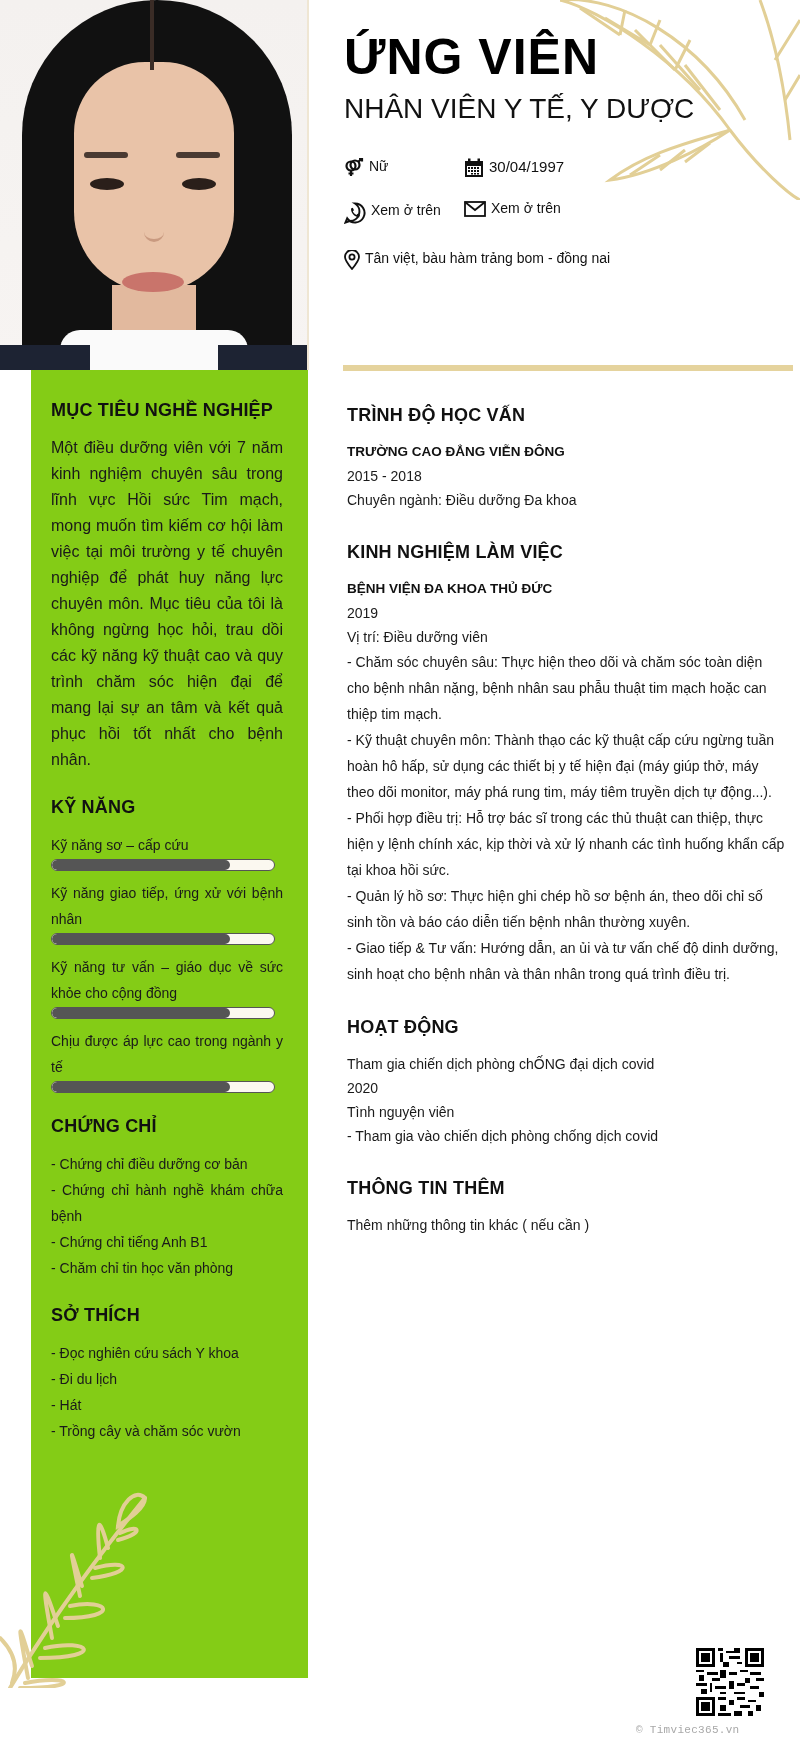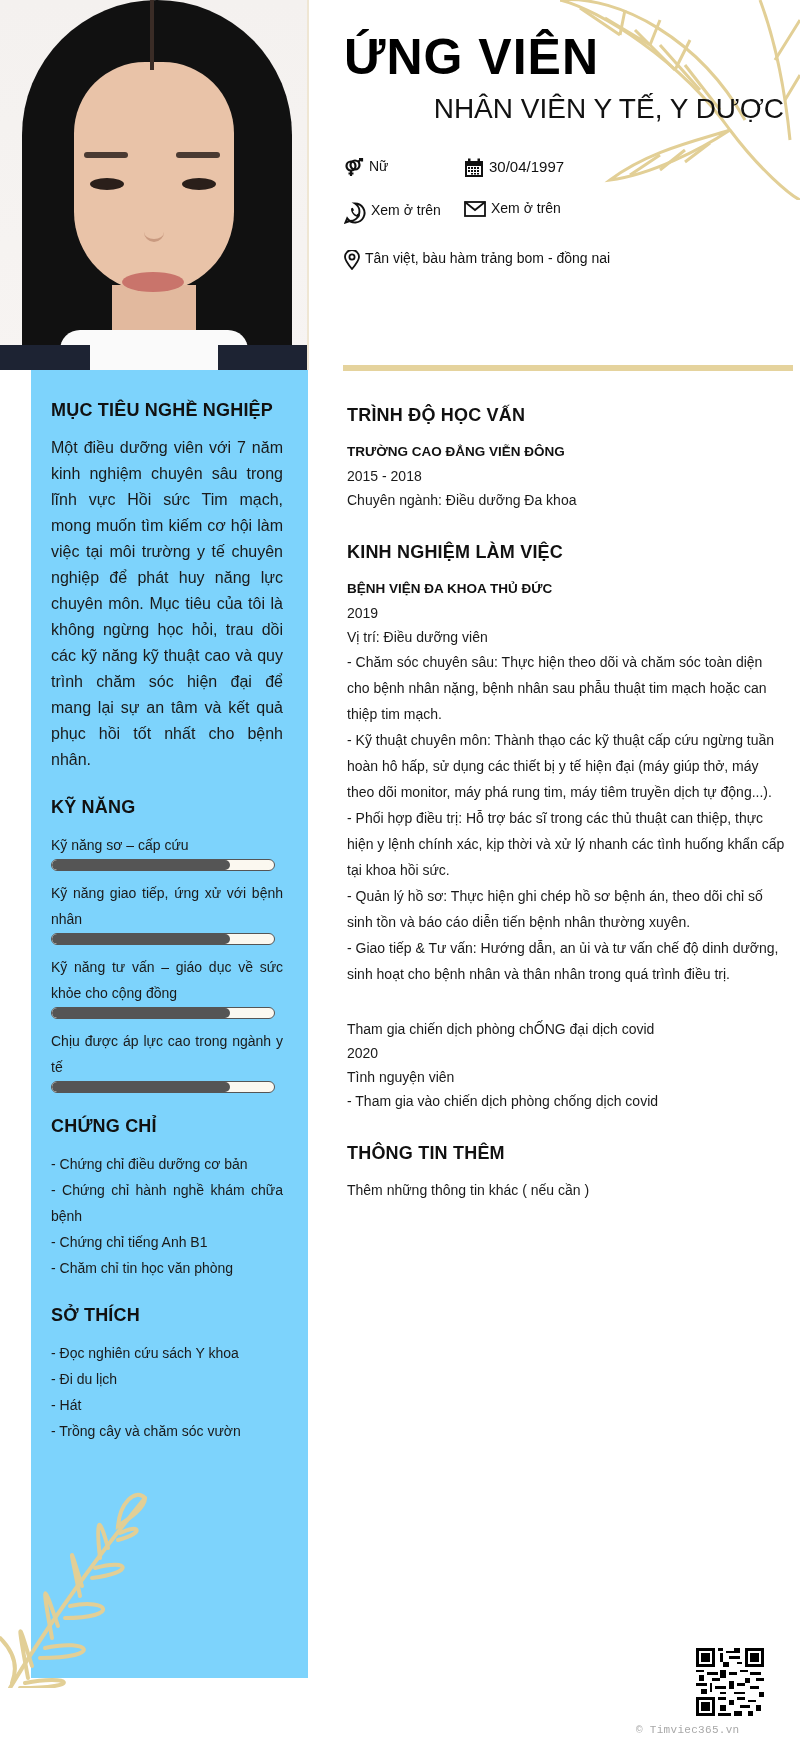--- a/index.html
+++ b/index.html
@@ -16,33 +16,33 @@
   .photo .eye { position: absolute; top: 178px; width: 34px; height: 12px; background: #2a1f1a; border-radius: 50%; }
   .photo .brow { position: absolute; top: 152px; width: 44px; height: 6px; background: #4a3a32; border-radius: 3px; }
   .photo .nose { position: absolute; left: 144px; top: 200px; width: 20px; height: 42px; border-bottom: 3px solid #c99a80; border-radius: 0 0 10px 10px; }
   .photo .lips { position: absolute; left: 122px; top: 272px; width: 62px; height: 20px; background: #c9746b; border-radius: 50%; }
   .photo .neck { position: absolute; left: 112px; top: 285px; width: 84px; height: 60px; background: #e2b99e; }
   .photo .collar { position: absolute; left: 60px; top: 330px; width: 188px; height: 50px; background: #fafafa; border-radius: 20px 20px 0 0; }
   .photo .jacket-l { position: absolute; left: 0; top: 345px; width: 90px; height: 30px; background: #1d2333; }
   .photo .jacket-r { position: absolute; left: 218px; top: 345px; width: 90px; height: 30px; background: #1d2333; }
   .vline { position: absolute; left: 307px; top: 0; width: 2px; height: 370px; background: #efe6d3; }
 
-  .sidebar { position: absolute; left: 31px; top: 370px; width: 277px; height: 1308px; background: #7dd3fc; }
+  .sidebar { position: absolute; left: 31px; top: 370px; width: 277px; height: 1308px; background: #84cc16; }
   .sidebar .inner { position: absolute; left: 20px; top: 30px; width: 232px; }
   .s-head { font-weight: bold; font-size: 18px; color: #111; margin-bottom: 14px; letter-spacing: 0.2px; }
   .s-para { font-size: 16px; line-height: 26px; text-align: justify; color: #1a1a1a; }
   .sec-gap { height: 24px; }
   .skill-name { font-size: 14px; line-height: 26px; text-align: justify; color: #1a1a1a; }
   .bar { width: 224px; height: 12px; border: 1.5px solid #555; border-radius: 6px; background: #fbf8f0; margin: 1px 0 9px 0; overflow: hidden; }
   .bar-fill { height: 100%; background: #555; border-radius: 6px; }
   .s-list { font-size: 14px; line-height: 26px; color: #1a1a1a; text-align: justify; }
 
   .header { position: absolute; left: 344px; top: 28px; width: 440px; }
   .name { font-size: 50px; font-weight: bold; letter-spacing: 1px; color: #000; line-height: 58px; }
-  .job { font-size: 28px; color: #111; margin-top: 6px; line-height: 34px; text-align: right; }
+  .job { font-size: 28px; color: #111; margin-top: 6px; line-height: 34px; }
   .contact { position: absolute; left: 344px; width: 430px; font-size: 14px; color: #111; }
   .c-item { position: absolute; display: flex; align-items: flex-start; gap: 5px; white-space: nowrap; }
   .c-item svg { display: block; }
   .gold-rule { position: absolute; left: 343px; top: 365px; width: 450px; height: 6px; background: #e5d39d; }
 
   .main { position: absolute; left: 347px; top: 405px; width: 440px; }
   .m-head { font-weight: bold; font-size: 18px; color: #111; margin-bottom: 14px; letter-spacing: 0.2px; }
   .m-sub { font-weight: bold; font-size: 13.5px; color: #111; line-height: 24px; }
   .m-line { font-size: 14px; line-height: 26px; color: #1a1a1a; }
   .m-line.tight { line-height: 24px; }
@@ -228,20 +228,21 @@
     <div class="m-line tight">Vị trí: Điều dưỡng viên</div>
     <div class="m-line">- Chăm sóc chuyên sâu: Thực hiện theo dõi và chăm sóc toàn diện cho bệnh nhân nặng, bệnh nhân sau phẫu thuật tim mạch hoặc can thiệp tim mạch.</div>
     <div class="m-line">- Kỹ thuật chuyên môn: Thành thạo các kỹ thuật cấp cứu ngừng tuần hoàn hô hấp, sử dụng các thiết bị y tế hiện đại (máy giúp thở, máy theo dõi monitor, máy phá rung tim, máy tiêm truyền dịch tự động...).</div>
     <div class="m-line">- Phối hợp điều trị: Hỗ trợ bác sĩ trong các thủ thuật can thiệp, thực hiện y lệnh chính xác, kịp thời và xử lý nhanh các tình huống khẩn cấp tại khoa hồi sức.</div>
     <div class="m-line">- Quản lý hồ sơ: Thực hiện ghi chép hồ sơ bệnh án, theo dõi chỉ số sinh tồn và báo cáo diễn tiến bệnh nhân thường xuyên.</div>
     <div class="m-line">- Giao tiếp &amp; Tư vấn: Hướng dẫn, an ủi và tư vấn chế độ dinh dưỡng, sinh hoạt cho bệnh nhân và thân nhân trong quá trình điều trị.</div>
   </section>
 
   <div class="m-gap"></div>
   <section>
+    <div class="m-head">HOẠT ĐỘNG</div>
     <div class="m-line tight">Tham gia chiến dịch phòng chỐNG đại dịch covid</div>
     <div class="m-line tight">2020</div>
     <div class="m-line tight">Tình nguyện viên</div>
     <div class="m-line tight">- Tham gia vào chiến dịch phòng chống dịch covid</div>
   </section>
 
   <div class="m-gap"></div>
   <section>
     <div class="m-head">THÔNG TIN THÊM</div>
     <div class="m-line tight">Thêm những thông tin khác ( nếu cần )</div>

